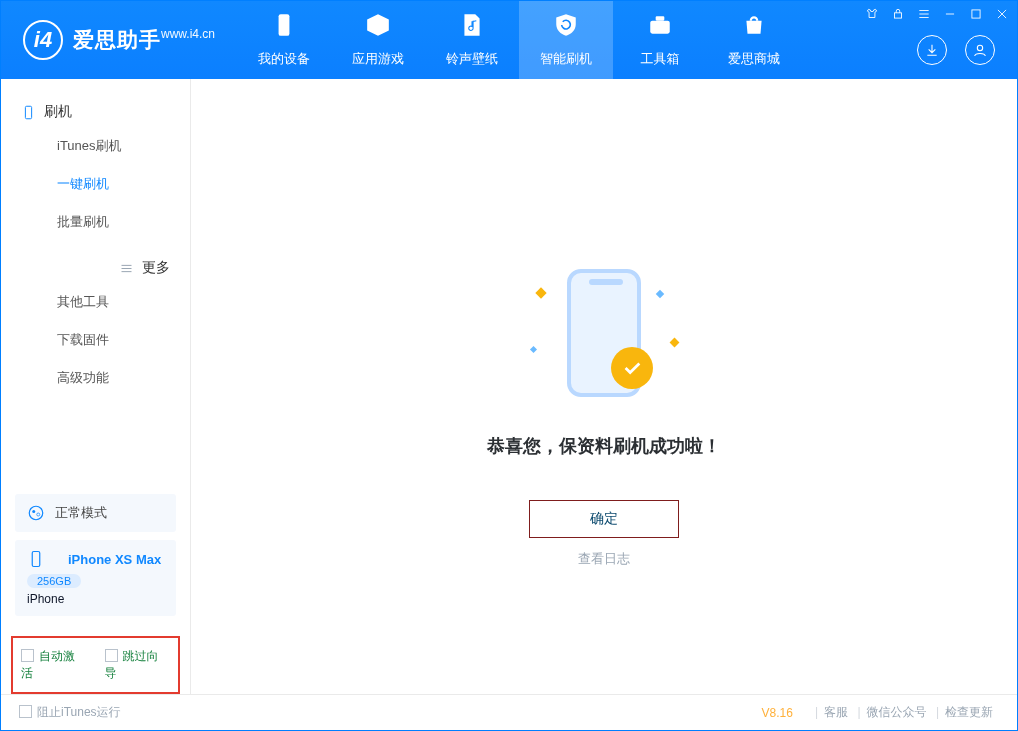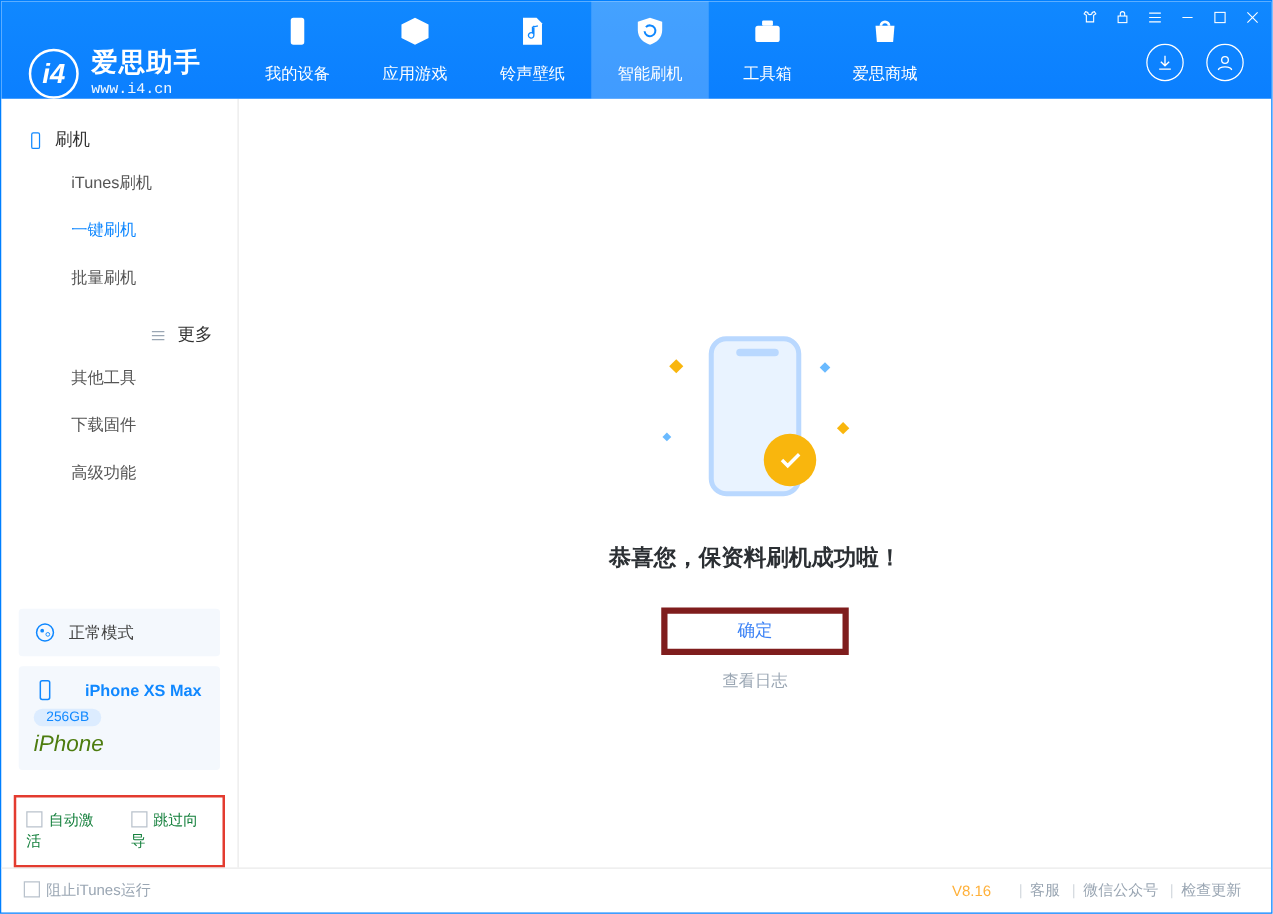--- a/index.html
+++ b/index.html
@@ -19,32 +19,32 @@
   .header {
     height: 78px;
     background: linear-gradient(#1088ff 0%, #0b7fff 100%);
     display: flex;
     align-items: stretch;
     color: #fff;
     position: relative;
   }
   .brand {
     display: flex;
-    align-items: flex-end;
+    align-items: center;
     gap: 10px;
     padding: 0 22px;
     min-width: 190px;
   }
   .brand-logo {
     width: 40px; height: 40px;
     border: 2.5px solid #fff; border-radius: 50%;
     display:flex; align-items:center; justify-content:center;
     font-size: 22px; font-weight: 700; font-style: italic;
   }
-  .brand-text { display:flex; flex-direction:column; line-height:1.15;font-family:Liberation Mono, monospace; }
+  .brand-text { display:flex; line-height:1.15; }
   .brand-title { font-size: 21px; font-weight: 600; letter-spacing: 1px; }
   .brand-sub { font-size: 12px; opacity: .95; }
   .tabs { display:flex; }
   .tab {
     width: 94px;
     display:flex; flex-direction:column; align-items:center; justify-content:center;
     gap: 12px; font-size: 13px; cursor:pointer; color:#fff;
   }
   .tab.active { background: rgba(255,255,255,0.22); }
   .tab svg { width: 26px; height: 26px; }
@@ -95,21 +95,21 @@
     margin: 0 14px 10px; padding:10px 12px; background:#f4f8fd;
     border-radius:3px; font-size:13px; color:#444;
   }
   .device-card .drow { display:flex; align-items:center; gap:23px; font-weight:600; color:#1088ff; }
   .device-card .drow svg { width:18px; height:18px; }
   .capacity {
     display:inline-block; margin-top:6px;
     background:#dcecff; color:#1088ff; font-size:11px;
     border-radius:10px; padding:1px 10px;
   }
-  .dev-type { margin-top:4px; color:#4d7c0f; font-size:18px;font-style:italic; }
+  .dev-type { margin-top:4px; color:#0f172a; font-size:12px; }
   .redbox {
     margin: 10px 10px 0; border:2px solid #e33b2f; padding:10px 8px;
     display:flex; gap:18px; align-items:center; font-size:12px; color:#15803d;
   }
   .chk {
     width:13px; height:13px; border:1px solid #b9c2cc; display:inline-block;
     margin-right:5px; vertical-align:-2px; background:#fff;
   }
   
   .main {
@@ -134,22 +134,22 @@
   .check svg { width:22px; height:22px; stroke:#fff; stroke-width:3; fill:none; }
   .spark { position:absolute; background:#f9b60d; }
   .spark.s1 { left:18px; top:20px; width:8px; height:8px; transform:rotate(45deg);}
   .spark.s2 { left:138px; top:22px; width:6px; height:6px; transform:rotate(45deg); background:#6abaff;}
   .spark.s3 { left:12px; top:78px; width:5px; height:5px; transform:rotate(45deg); background:#6abaff;}
   .spark.s4 { left:152px; top:70px; width:7px; height:7px; transform:rotate(45deg);}
   .success-msg {
     margin-top: 30px; font-size:18px; font-weight:600; color:#2b2f33;
   }
   .ok-btn {
-    margin-top: 28px; width:150px; height:38px; border:5px solid #7f1d1d;
-    background:#fff; font-size:14px; color:#3b82f6; cursor:pointer;
+    margin-top: 42px; width:150px; height:38px; border:1px solid #7f1d1d;
+    background:#fff; font-size:14px; color:#0c4a6e; cursor:pointer;
   }
   .view-log {
     margin-top: 12px; font-size:13px; color:#9aa6b3; cursor:pointer;
   }
   
   .footer {
     height: 36px; border-top:1px solid #eaeaea;
     display:flex; align-items:center; padding: 0 18px;
     font-size:12px; color:#9aa6b3;
   }

